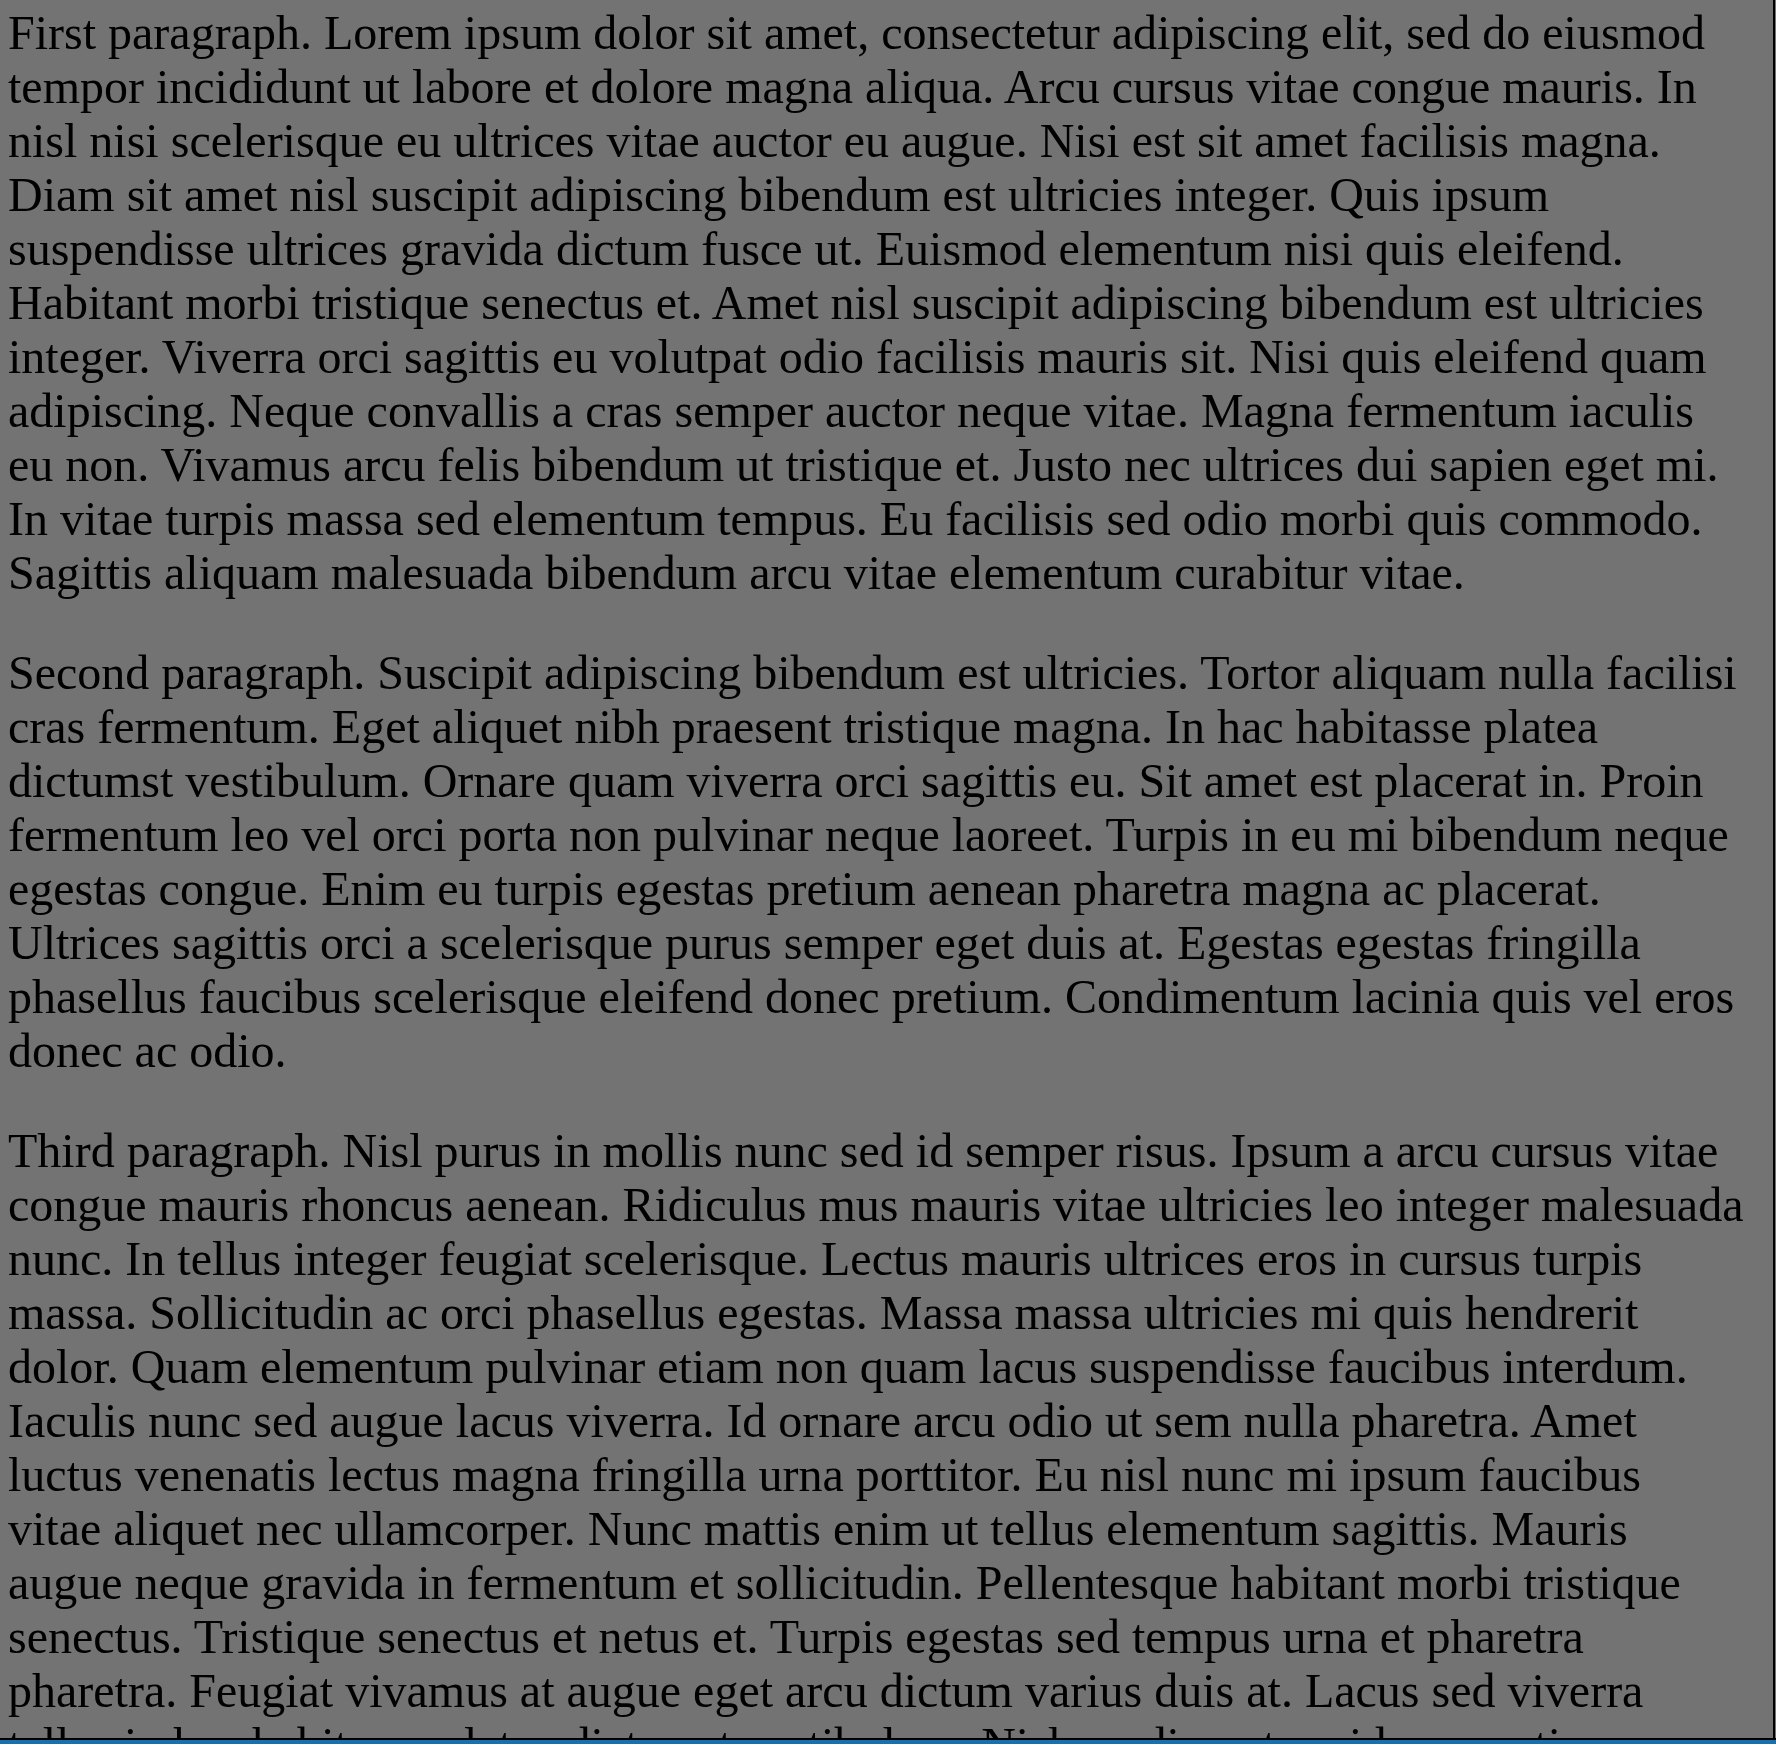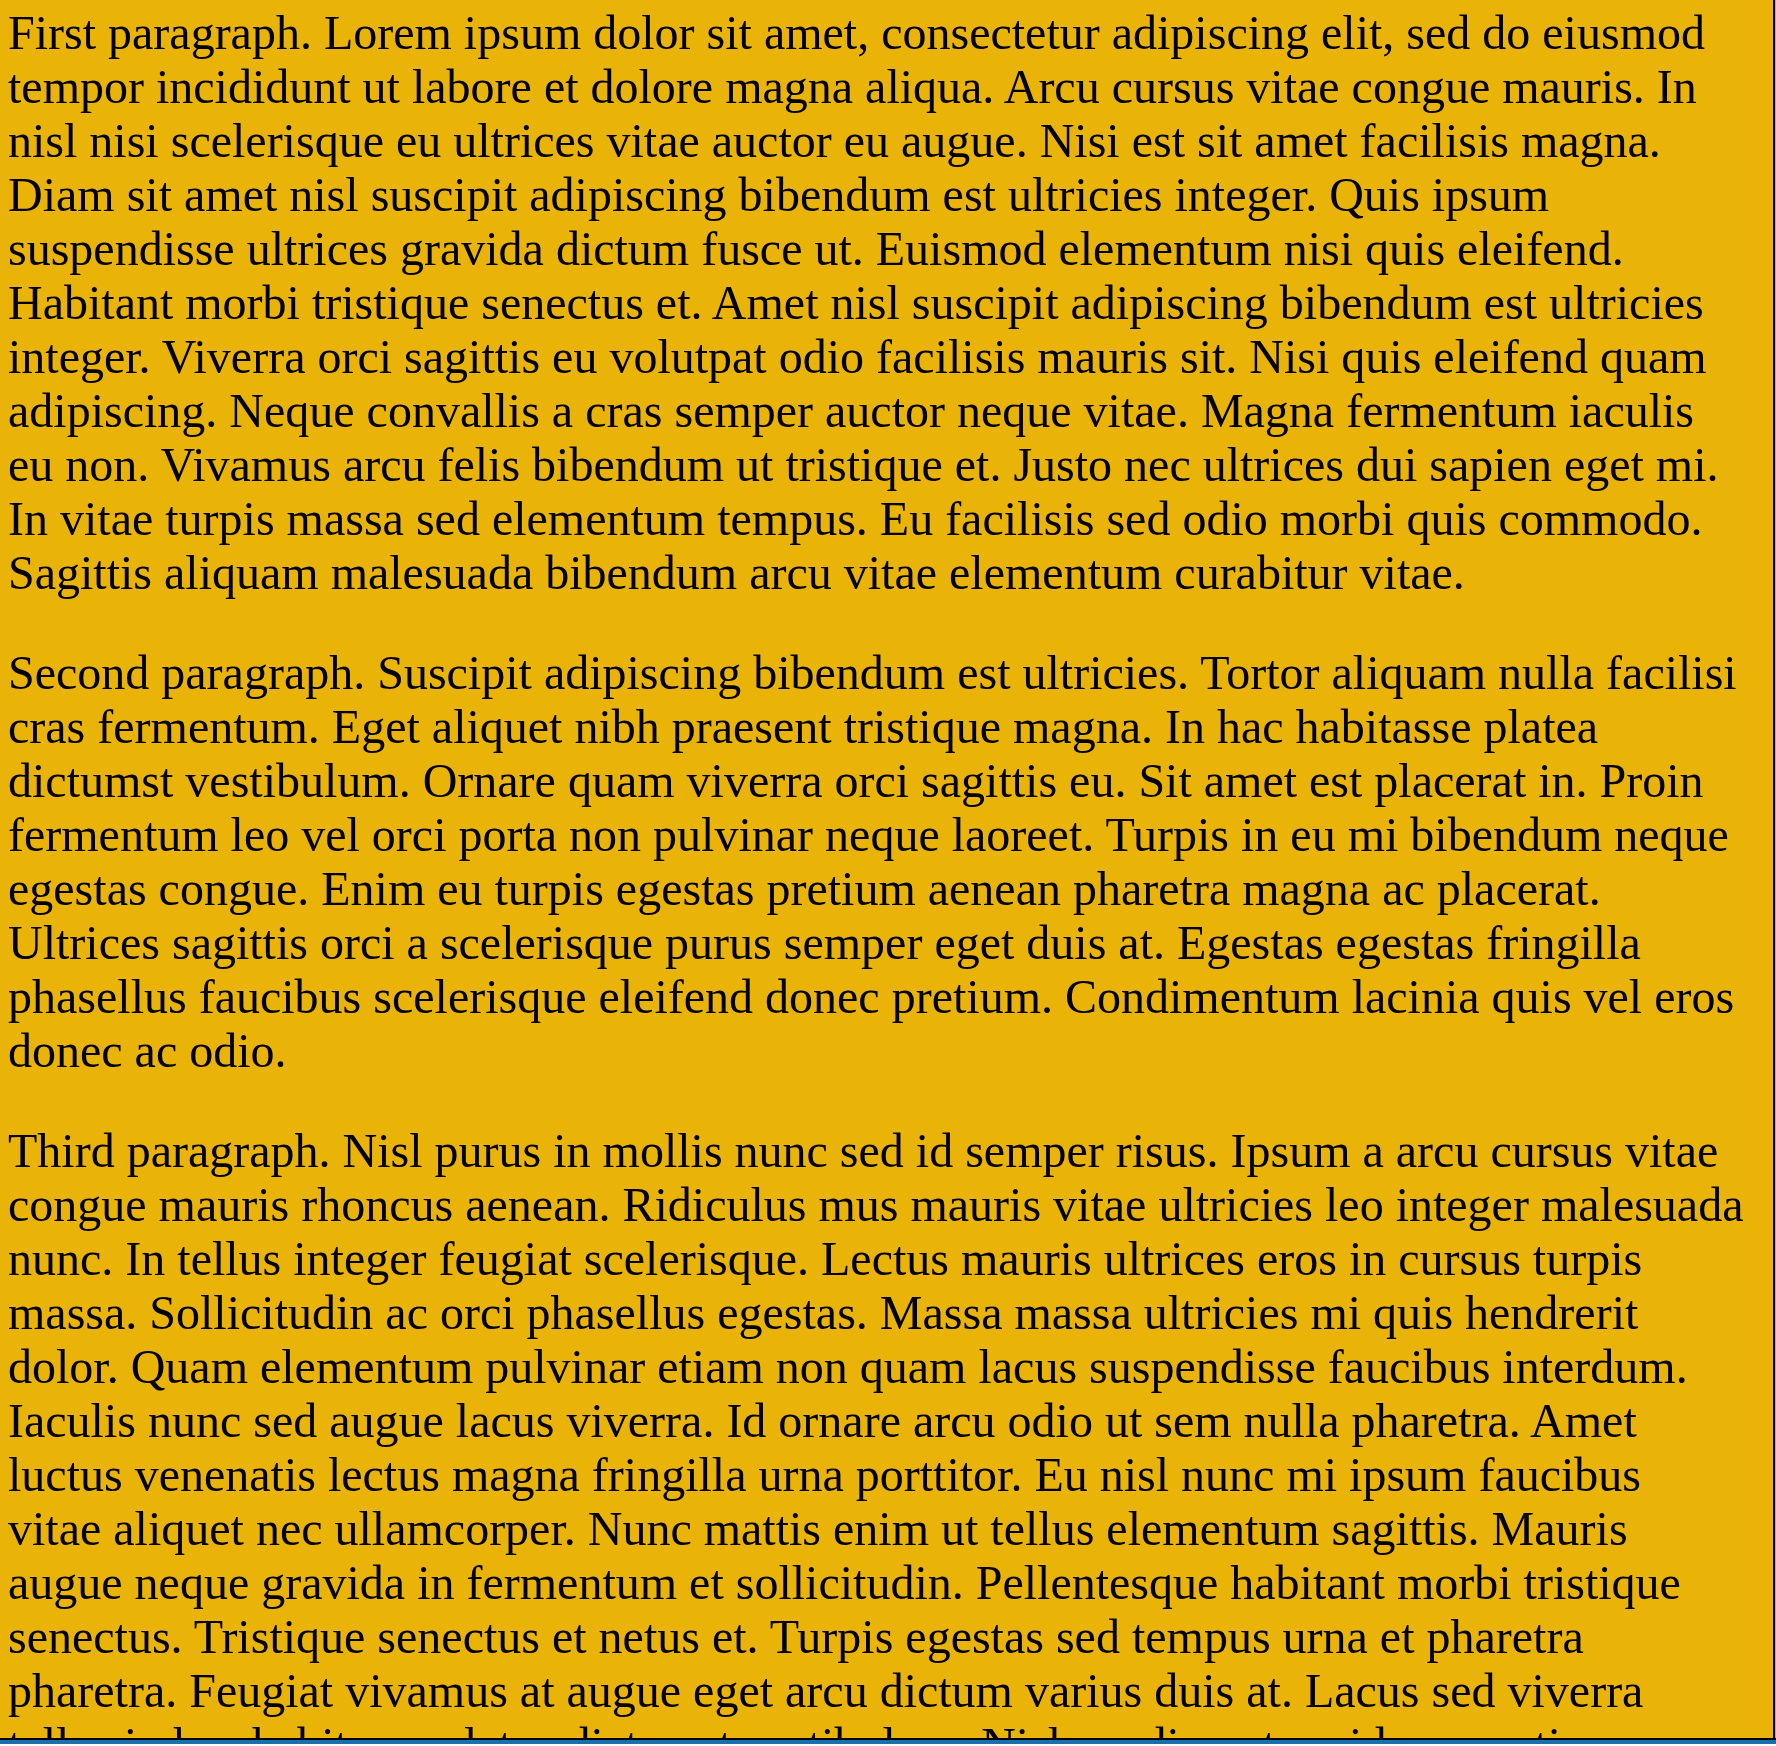--- a/index.html
+++ b/index.html
@@ -5,21 +5,21 @@
   html, body {
     margin: 0;
     padding: 0;
     background: #ffffff;
   }
   .page {
     position: relative;
     width: 1776px;
     height: 1738px;
     box-sizing: border-box;
-    background: #eab308;
+    background: #737373;
     overflow: hidden;
   }
   .right-border {
     position: absolute;
     top: 0;
     right: 1px;
     width: 2px;
     height: 100%;
     background: #000000;
   }

